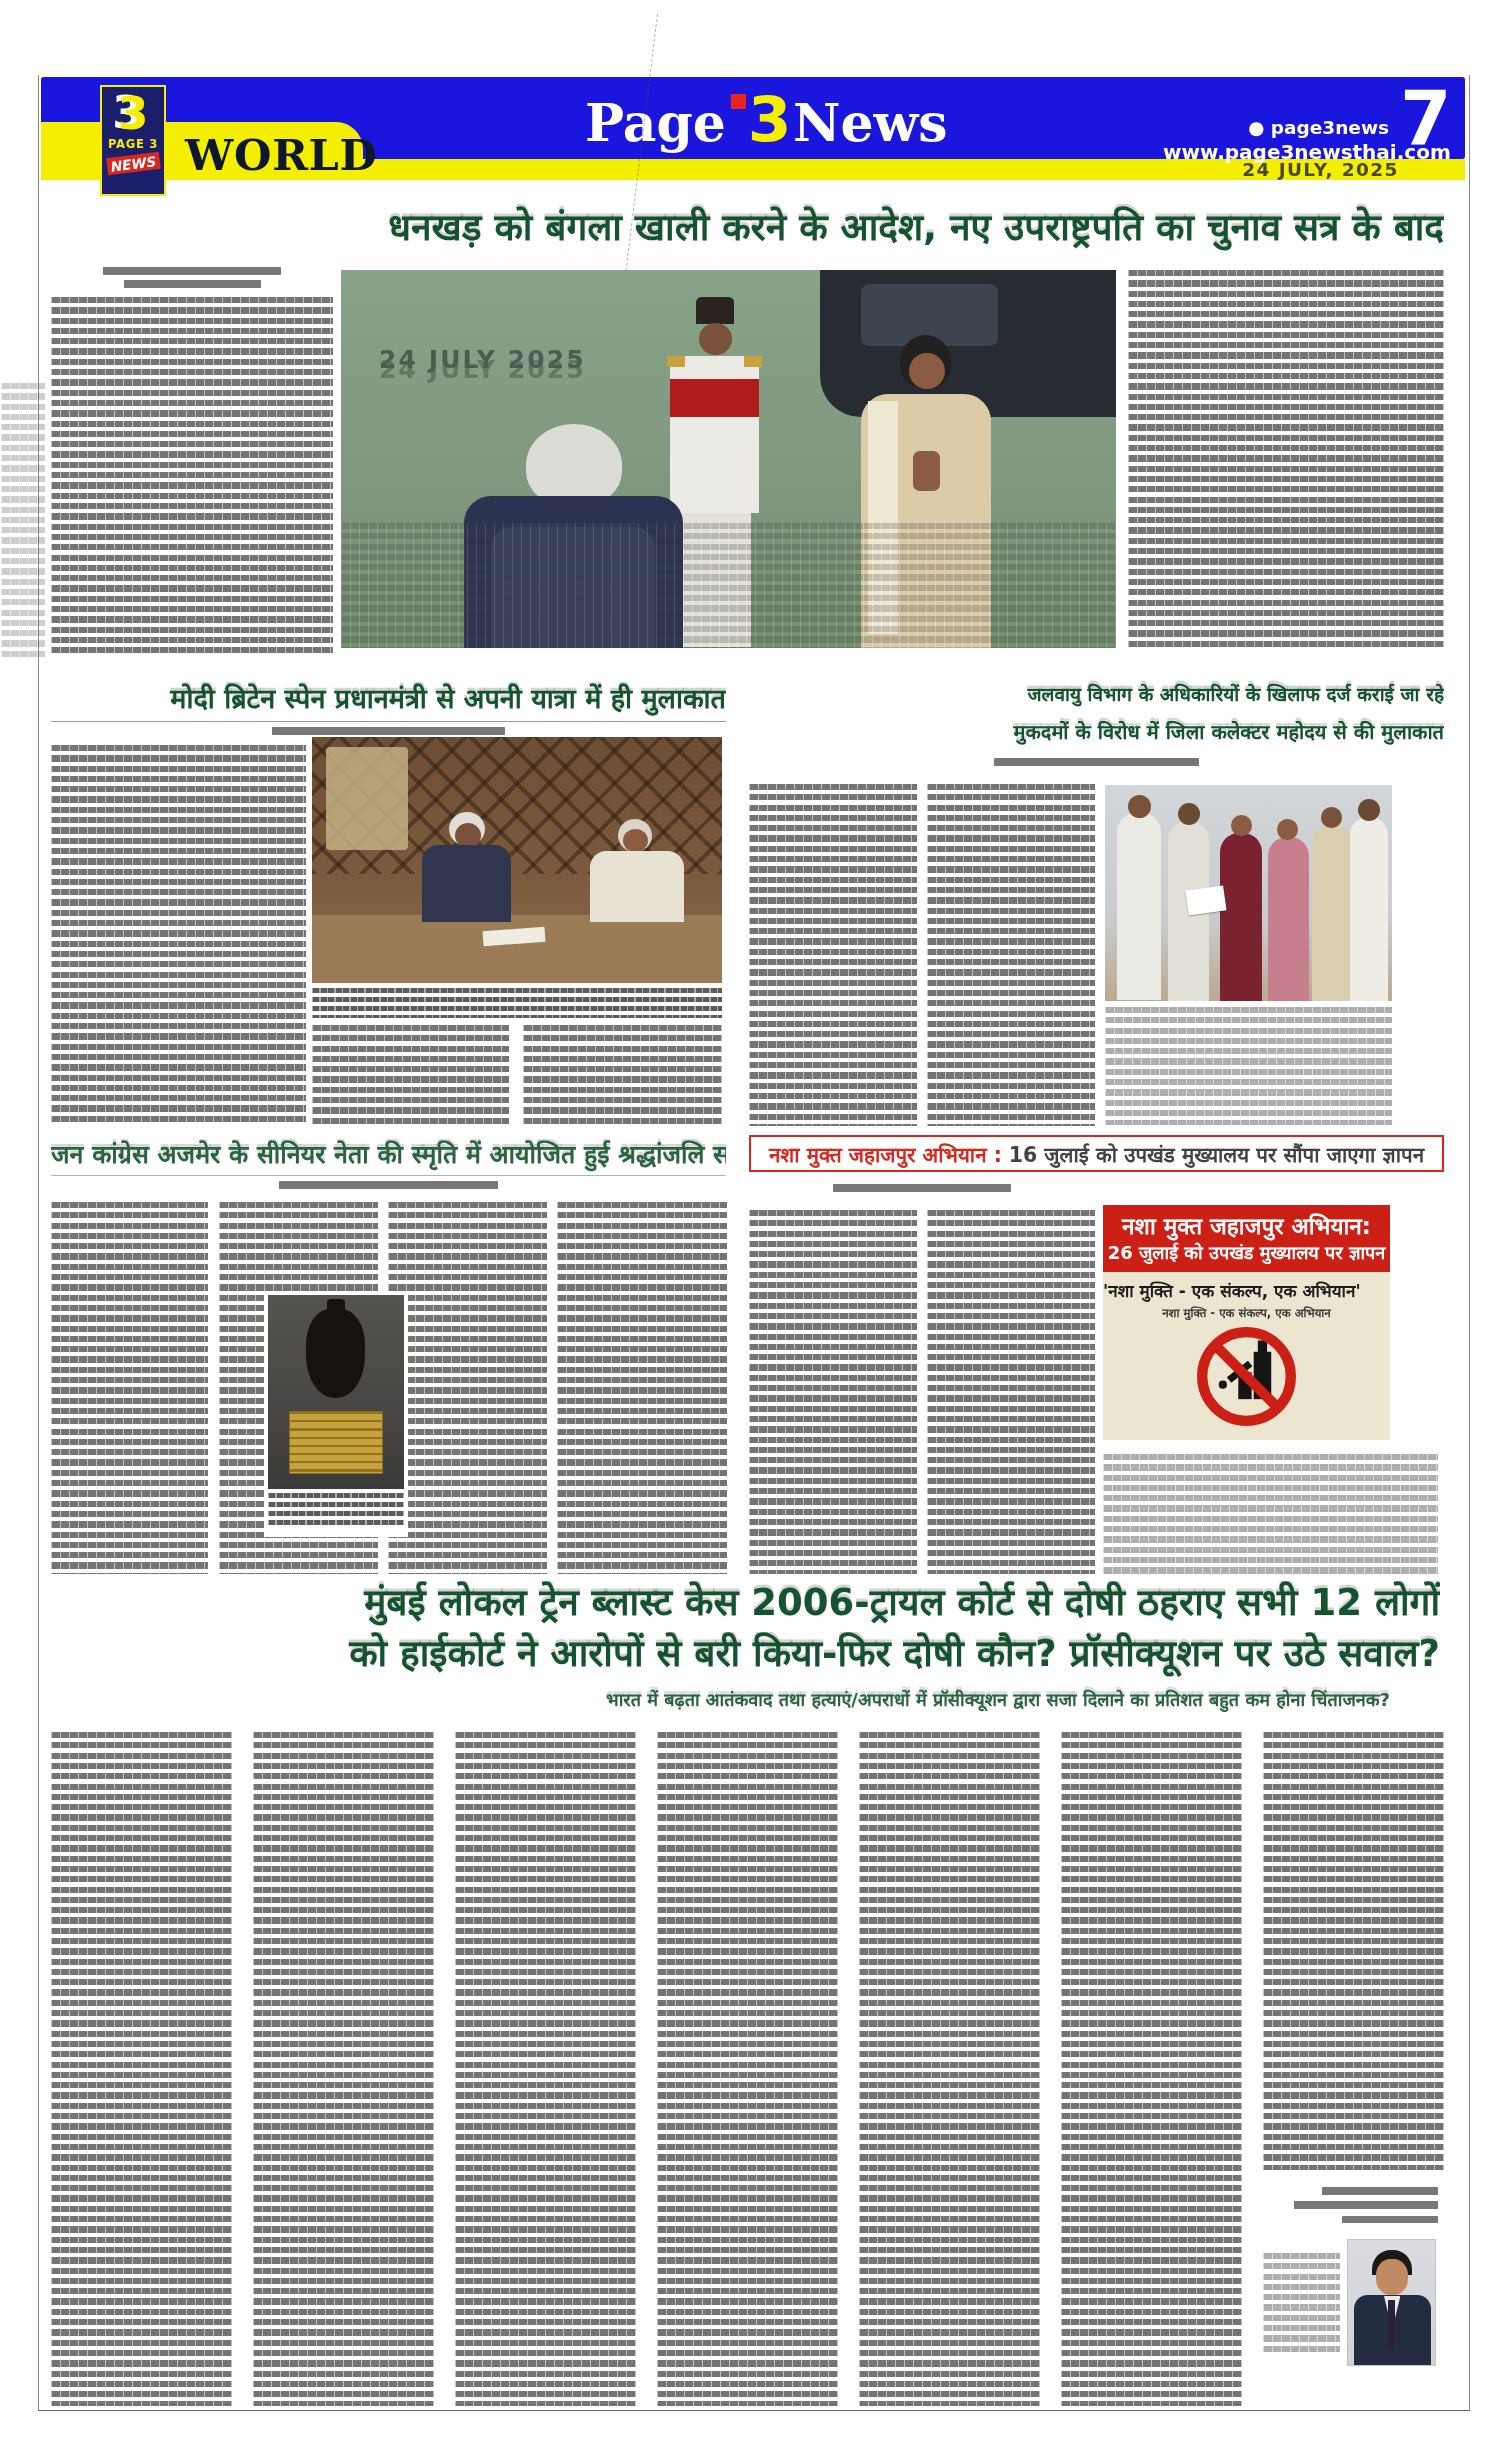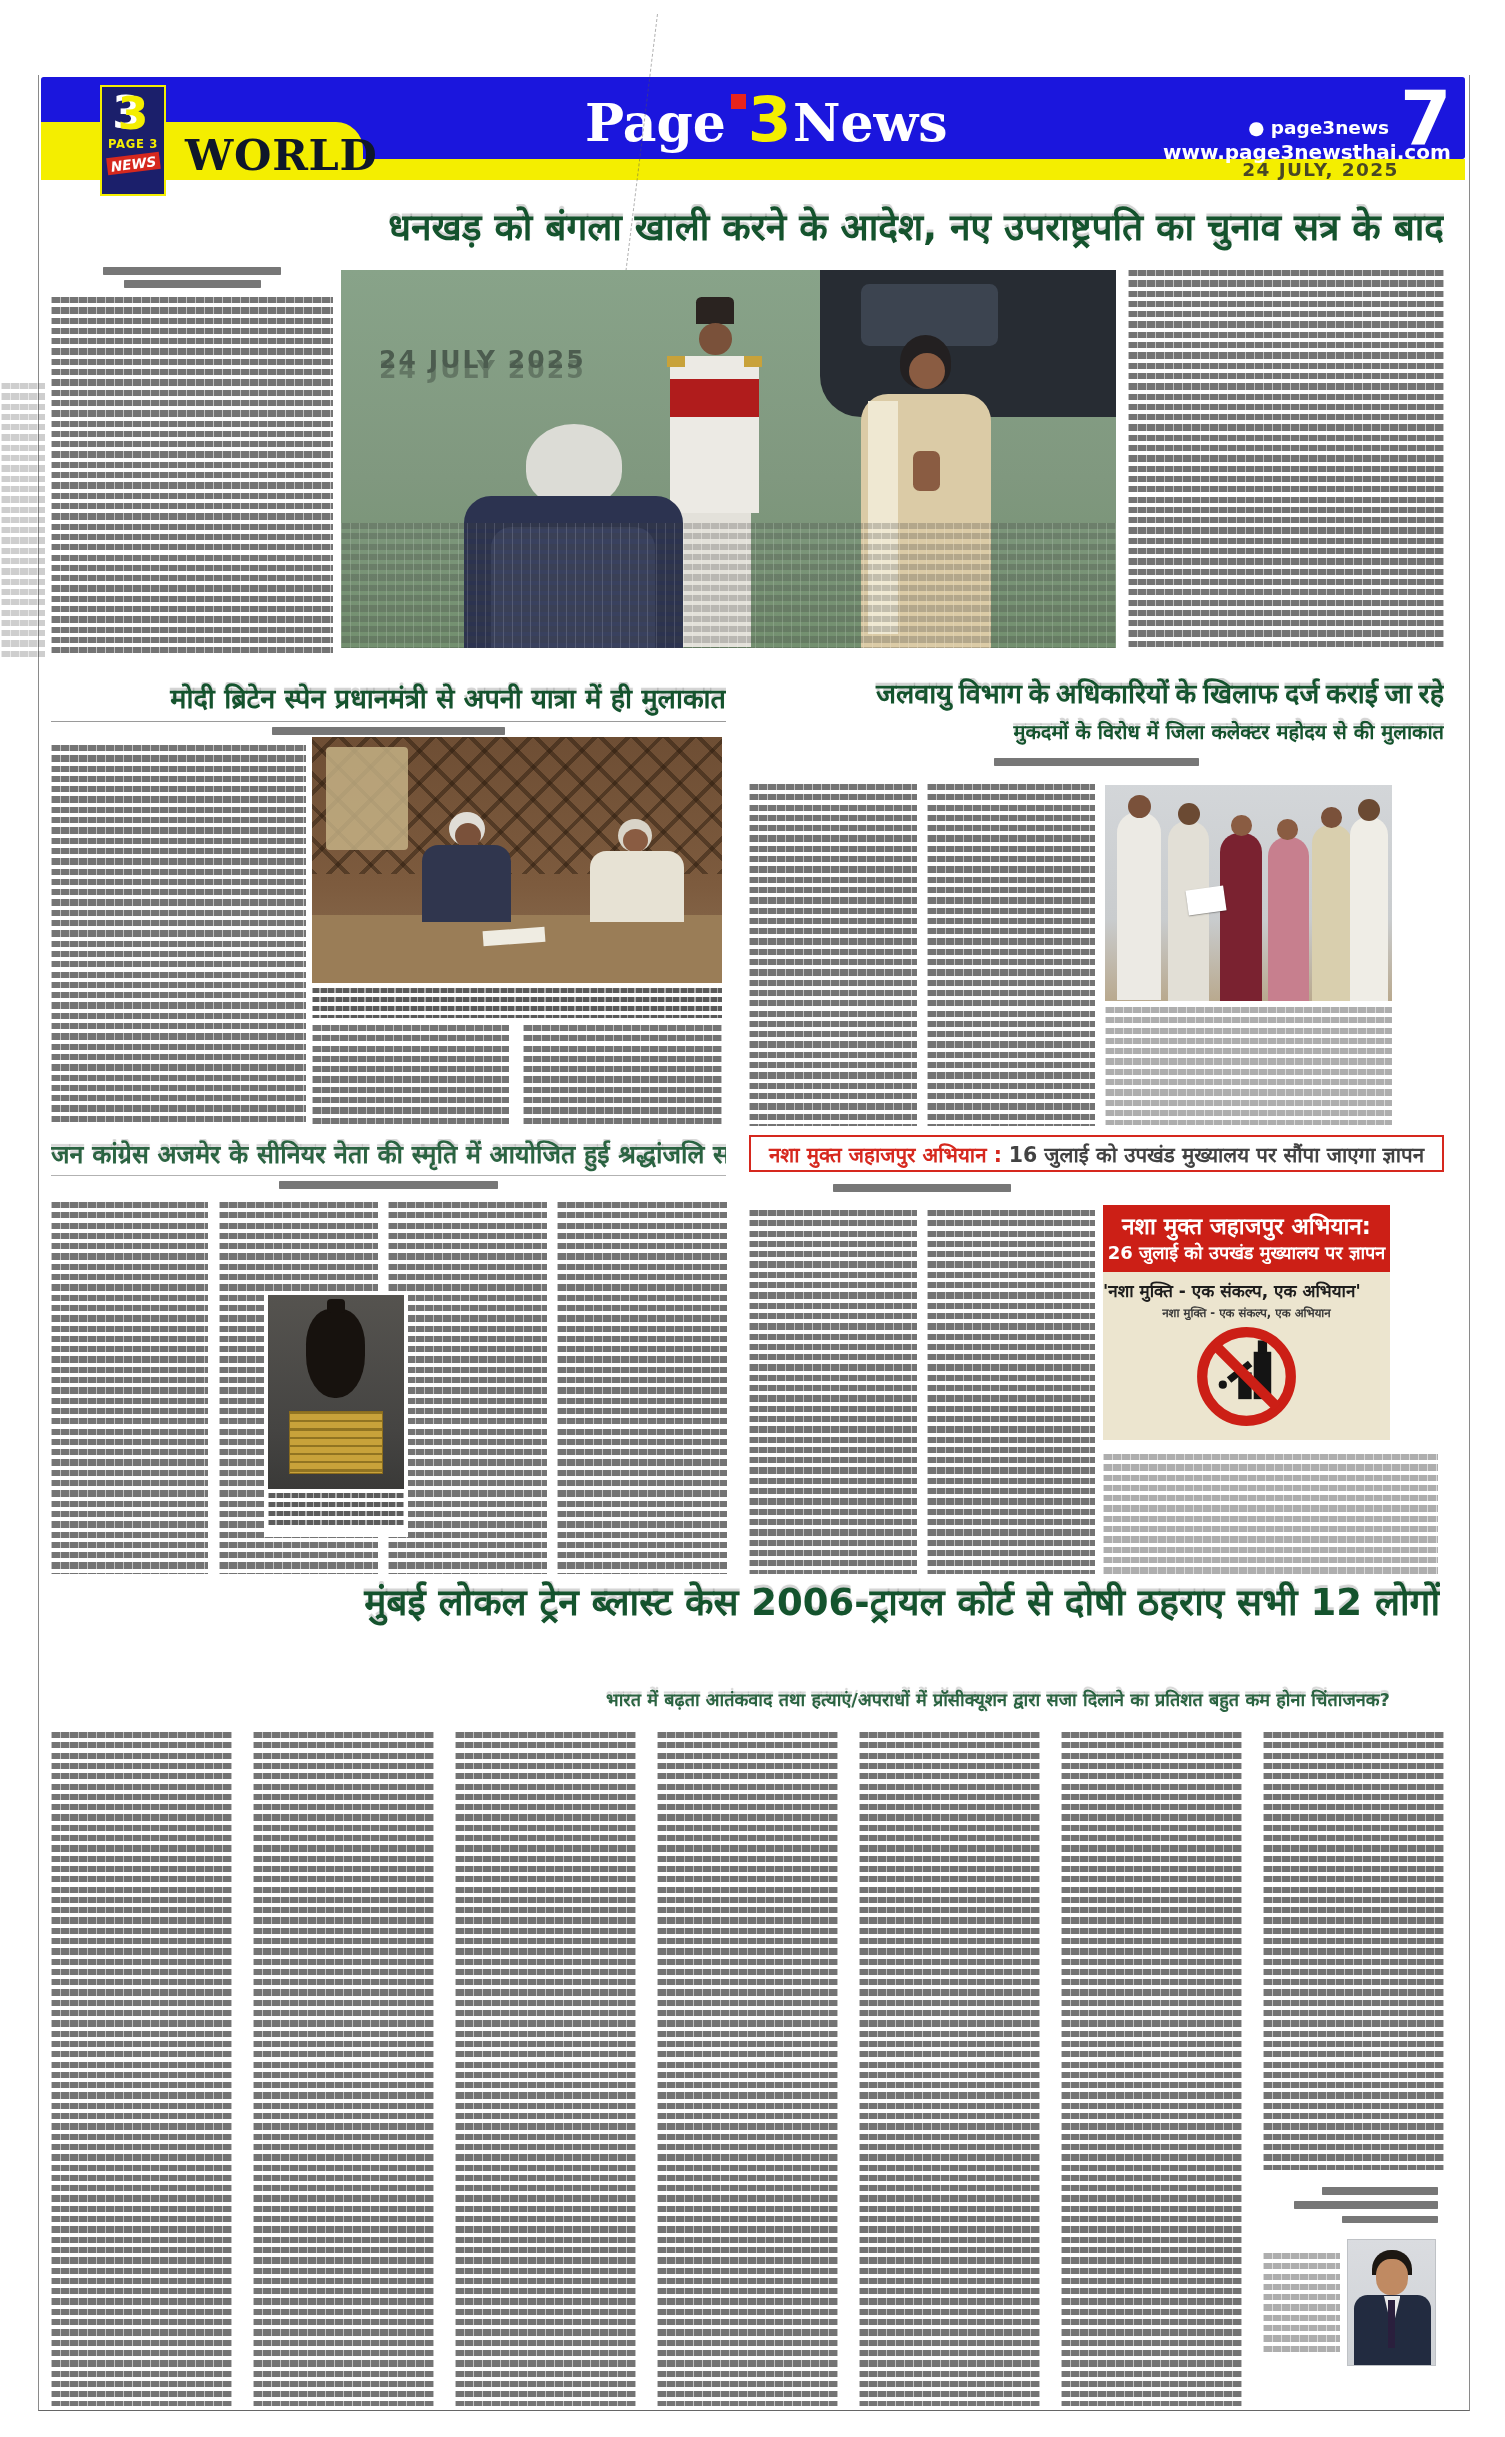--- a/index.html
+++ b/index.html
@@ -121,21 +121,21 @@
       <div class="abs" style="left:31.5px;top:0;width:34px;height:33px;background:#d9d4c8;border-radius:50%;"></div>
       <div class="abs" style="left:37px;top:9.6px;width:25px;height:23px;background:#8a5c42;border-radius:50%;"></div>
       <div class="abs" style="left:4.1px;top:31.5px;width:94px;height:71px;background:#e7e2d4;border-radius:16.4px 16.4px 0 0;"></div>
     </div>
     <div class="abs" style="left:171px;top:192px;width:62px;height:15px;background:#efece2;transform:rotate(-4deg);"></div>
   </div>
   <div class="abs caption-fz" style="left:312px;top:988px;width:410px;height:30px;"></div>
   <div class="abs fz" style="left:312px;top:1025px;width:197px;height:101px;"></div>
   <div class="abs fz" style="left:523px;top:1025px;width:199px;height:101px;"></div>
 
-  <div class="abs headline soft" style="left:749px;top:678px;width:695px;height:34px;font-size:27px;line-height:33px;font-family:Liberation Serif, serif;">जलवायु विभाग के अधिकारियों के खिलाफ दर्ज कराई जा रहे</div>
+  <div class="abs headline soft" style="left:749px;top:678px;width:695px;height:34px;font-size:19px;line-height:33px;">जलवायु विभाग के अधिकारियों के खिलाफ दर्ज कराई जा रहे</div>
   <div class="abs headline soft" style="left:749px;top:716px;width:695px;height:34px;font-size:20px;line-height:33px;">मुकदमों के विरोध में जिला कलेक्टर महोदय से की मुलाकात</div>
   <div class="abs" style="left:749px;top:758px;width:695px;">
     <div class="stripe" style="width:205px;margin:0 auto;"></div>
   </div>
   <div class="abs fz" style="left:749px;top:784px;width:168px;height:342px;"></div>
   <div class="abs fz" style="left:927px;top:784px;width:168px;height:342px;"></div>
   <div class="abs photo" style="left:1105px;top:785px;width:287px;height:216px;background:linear-gradient(180deg,#d3d6d9 0%,#c9ccce 62%,#b9a98e 100%);">
     <div class="abs" style="left:12.3px;top:27px;width:44px;height:188px;background:#eceae4;border-radius:20.5px 20.5px 0 0;"></div>
     <div class="abs" style="left:23px;top:9.6px;width:23px;height:23px;background:#7a513a;border-radius:50%;"></div>
     <div class="abs" style="left:63px;top:36px;width:41px;height:180px;background:#e2dfd6;border-radius:19px 19px 0 0;"></div>
@@ -193,20 +193,21 @@
       <rect x="42" y="46" width="13" height="26" fill="#141414"></rect>
       <rect x="30" y="42" width="26" height="7" fill="#141414" transform="rotate(-38 43 45)"></rect>
       <circle cx="27" cy="58" r="4" fill="#141414"></circle>
       <circle cx="50" cy="50" r="43" fill="none" stroke="#cc1f16" stroke-width="10"></circle>
       <line x1="20" y1="20" x2="80" y2="80" stroke="#cc1f16" stroke-width="10"></line>
     </svg>
   </div>
   <div class="abs fz light" style="left:1103px;top:1454px;width:335px;height:120px;"></div>
 
   <div class="abs headline soft" style="left:58px;top:1581px;width:1382px;height:45px;font-size:37px;line-height:44px;">मुंबई लोकल ट्रेन ब्लास्ट केस 2006-ट्रायल कोर्ट से दोषी ठहराए सभी 12 लोगों</div>
+  <div class="abs headline soft" style="left:58px;top:1632px;width:1382px;height:45px;font-size:37px;line-height:44px;">को हाईकोर्ट ने आरोपों से बरी किया-फिर दोषी कौन? प्रॉसीक्यूशन पर उठे सवाल?</div>
   <div class="abs headline soft" style="left:110px;top:1685px;width:1280px;height:30px;font-size:18px;line-height:29px;opacity:.9;">भारत में बढ़ता आतंकवाद तथा हत्याएं/अपराधों में प्रॉसीक्यूशन द्वारा सजा दिलाने का प्रतिशत बहुत कम होना चिंताजनक?</div>
 
   <div class="abs fz" style="left:51px;top:1732px;width:181px;height:674px;"></div>
   <div class="abs fz" style="left:253px;top:1732px;width:181px;height:674px;"></div>
   <div class="abs fz" style="left:455px;top:1732px;width:181px;height:674px;"></div>
   <div class="abs fz" style="left:657px;top:1732px;width:181px;height:674px;"></div>
   <div class="abs fz" style="left:859px;top:1732px;width:181px;height:674px;"></div>
   <div class="abs fz" style="left:1061px;top:1732px;width:181px;height:674px;"></div>
   <div class="abs fz" style="left:1263px;top:1732px;width:181px;height:438px;"></div>
 

